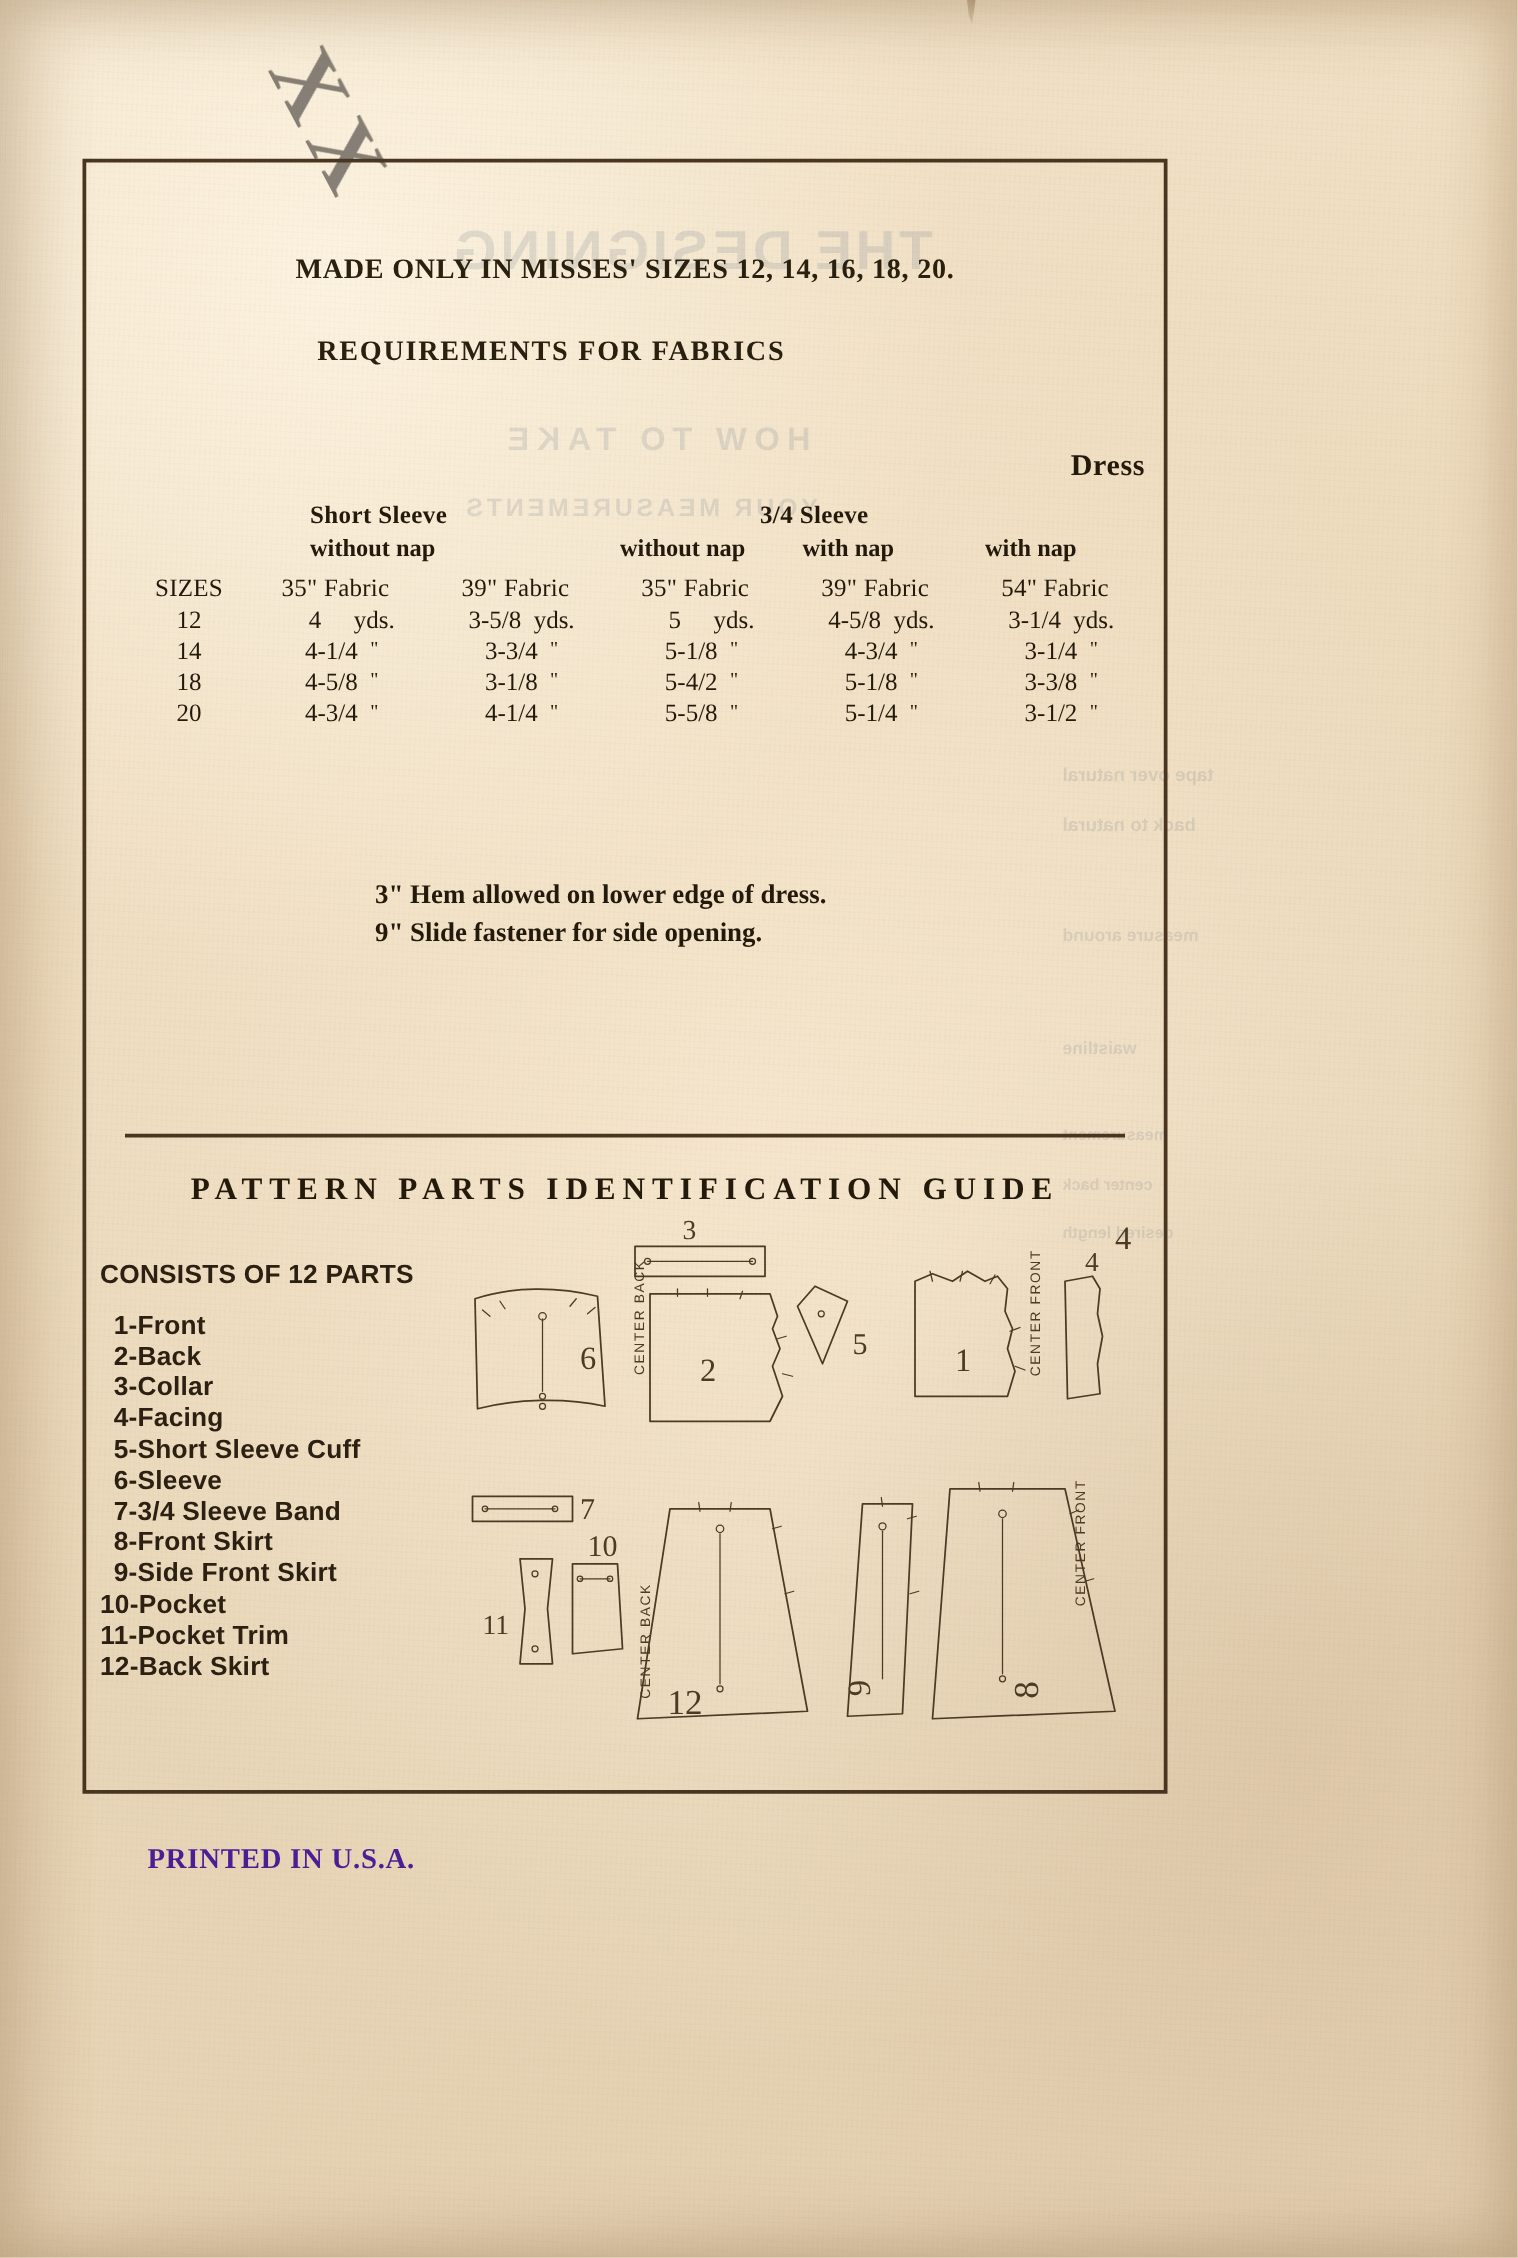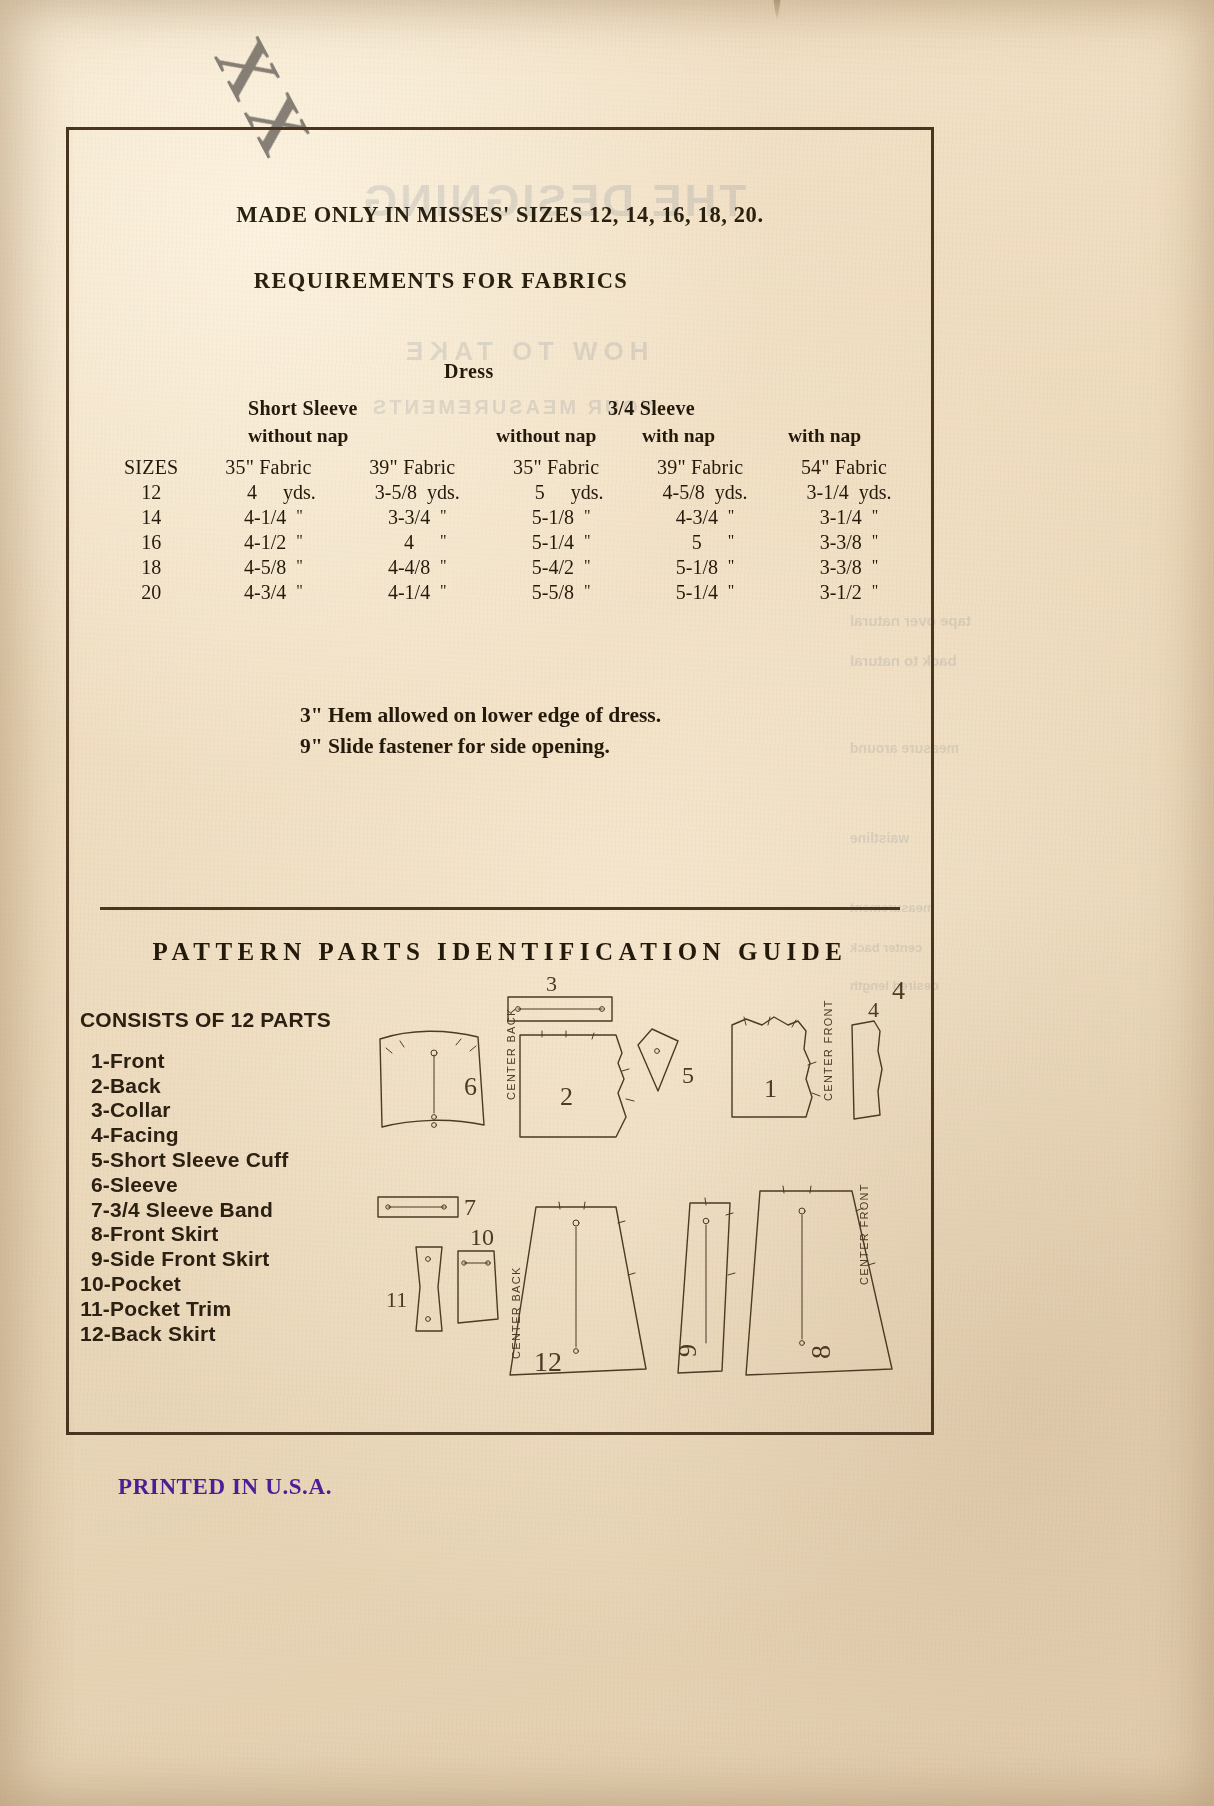--- a/index.html
+++ b/index.html
@@ -102,22 +102,22 @@
   
   .fabric-block {
     position: absolute;
     left: 96px;
     top: 360px;
     width: 820px;
     font-weight: bold;
     color: #241a0c;
   }
   .garment-label {
-    text-align: left;
-    font-size: 20px;
+    text-align: right;
+    font-size: 24px;
     padding-left: 348px;
     letter-spacing: 0.5px;
   }
   .sleeve-row {
     position: relative;
     height: 28px;
     font-size: 20px;
     letter-spacing: 0.3px;
     margin-top: 14px;
   }
@@ -320,31 +320,23 @@
         </tr>
         <tr>
           <td class="c-size">14</td>
           <td class="c-col"><span class="c-val">4-1/4</span><span class="c-unit dq">"</span></td>
           <td class="c-col"><span class="c-val">3-3/4</span><span class="c-unit dq">"</span></td>
           <td class="c-col"><span class="c-val">5-1/8</span><span class="c-unit dq">"</span></td>
           <td class="c-col"><span class="c-val">4-3/4</span><span class="c-unit dq">"</span></td>
           <td class="c-col"><span class="c-val">3-1/4</span><span class="c-unit dq">"</span></td>
         </tr>
         <tr>
-          <td class="c-size">16</td>
-          <td class="c-col"><span class="c-val">4-1/2</span><span class="c-unit dq">"</span></td>
-          <td class="c-col"><span class="c-val">4</span><span class="c-unit dq">"</span></td>
-          <td class="c-col"><span class="c-val">5-1/4</span><span class="c-unit dq">"</span></td>
-          <td class="c-col"><span class="c-val">5</span><span class="c-unit dq">"</span></td>
-          <td class="c-col"><span class="c-val">3-3/8</span><span class="c-unit dq">"</span></td>
-        </tr>
-        <tr>
           <td class="c-size">18</td>
           <td class="c-col"><span class="c-val">4-5/8</span><span class="c-unit dq">"</span></td>
-          <td class="c-col"><span class="c-val">4-4/8</span><span class="c-unit dq">"</span></td>
+          <td class="c-col"><span class="c-val">3-1/8</span><span class="c-unit dq">"</span></td>
           <td class="c-col"><span class="c-val">5-4/2</span><span class="c-unit dq">"</span></td>
           <td class="c-col"><span class="c-val">5-1/8</span><span class="c-unit dq">"</span></td>
           <td class="c-col"><span class="c-val">3-3/8</span><span class="c-unit dq">"</span></td>
         </tr>
         <tr>
           <td class="c-size">20</td>
           <td class="c-col"><span class="c-val">4-3/4</span><span class="c-unit dq">"</span></td>
           <td class="c-col"><span class="c-val">4-1/4</span><span class="c-unit dq">"</span></td>
           <td class="c-col"><span class="c-val">5-5/8</span><span class="c-unit dq">"</span></td>
           <td class="c-col"><span class="c-val">5-1/4</span><span class="c-unit dq">"</span></td>

